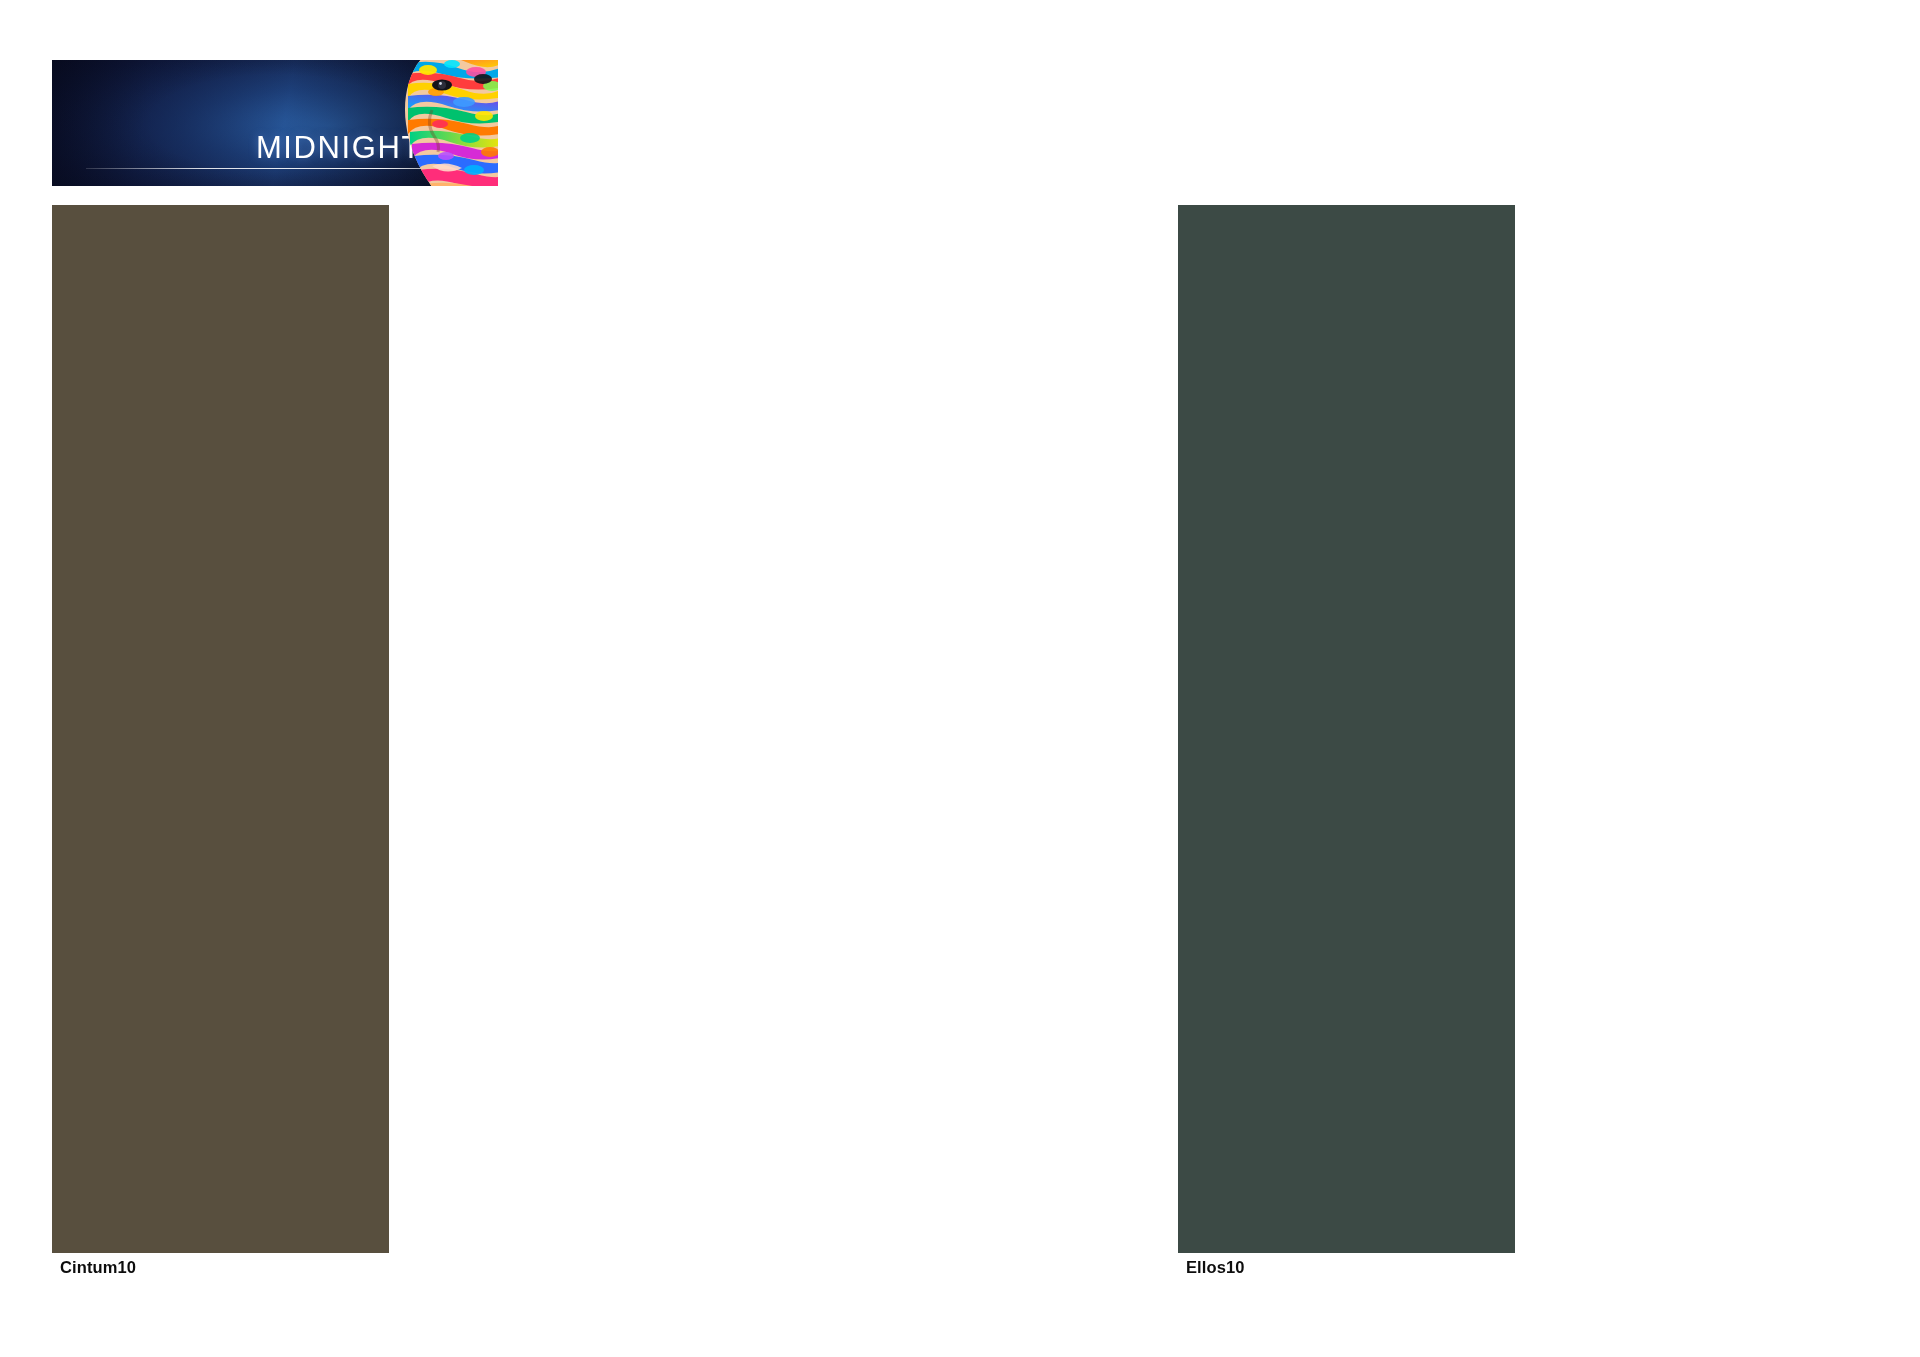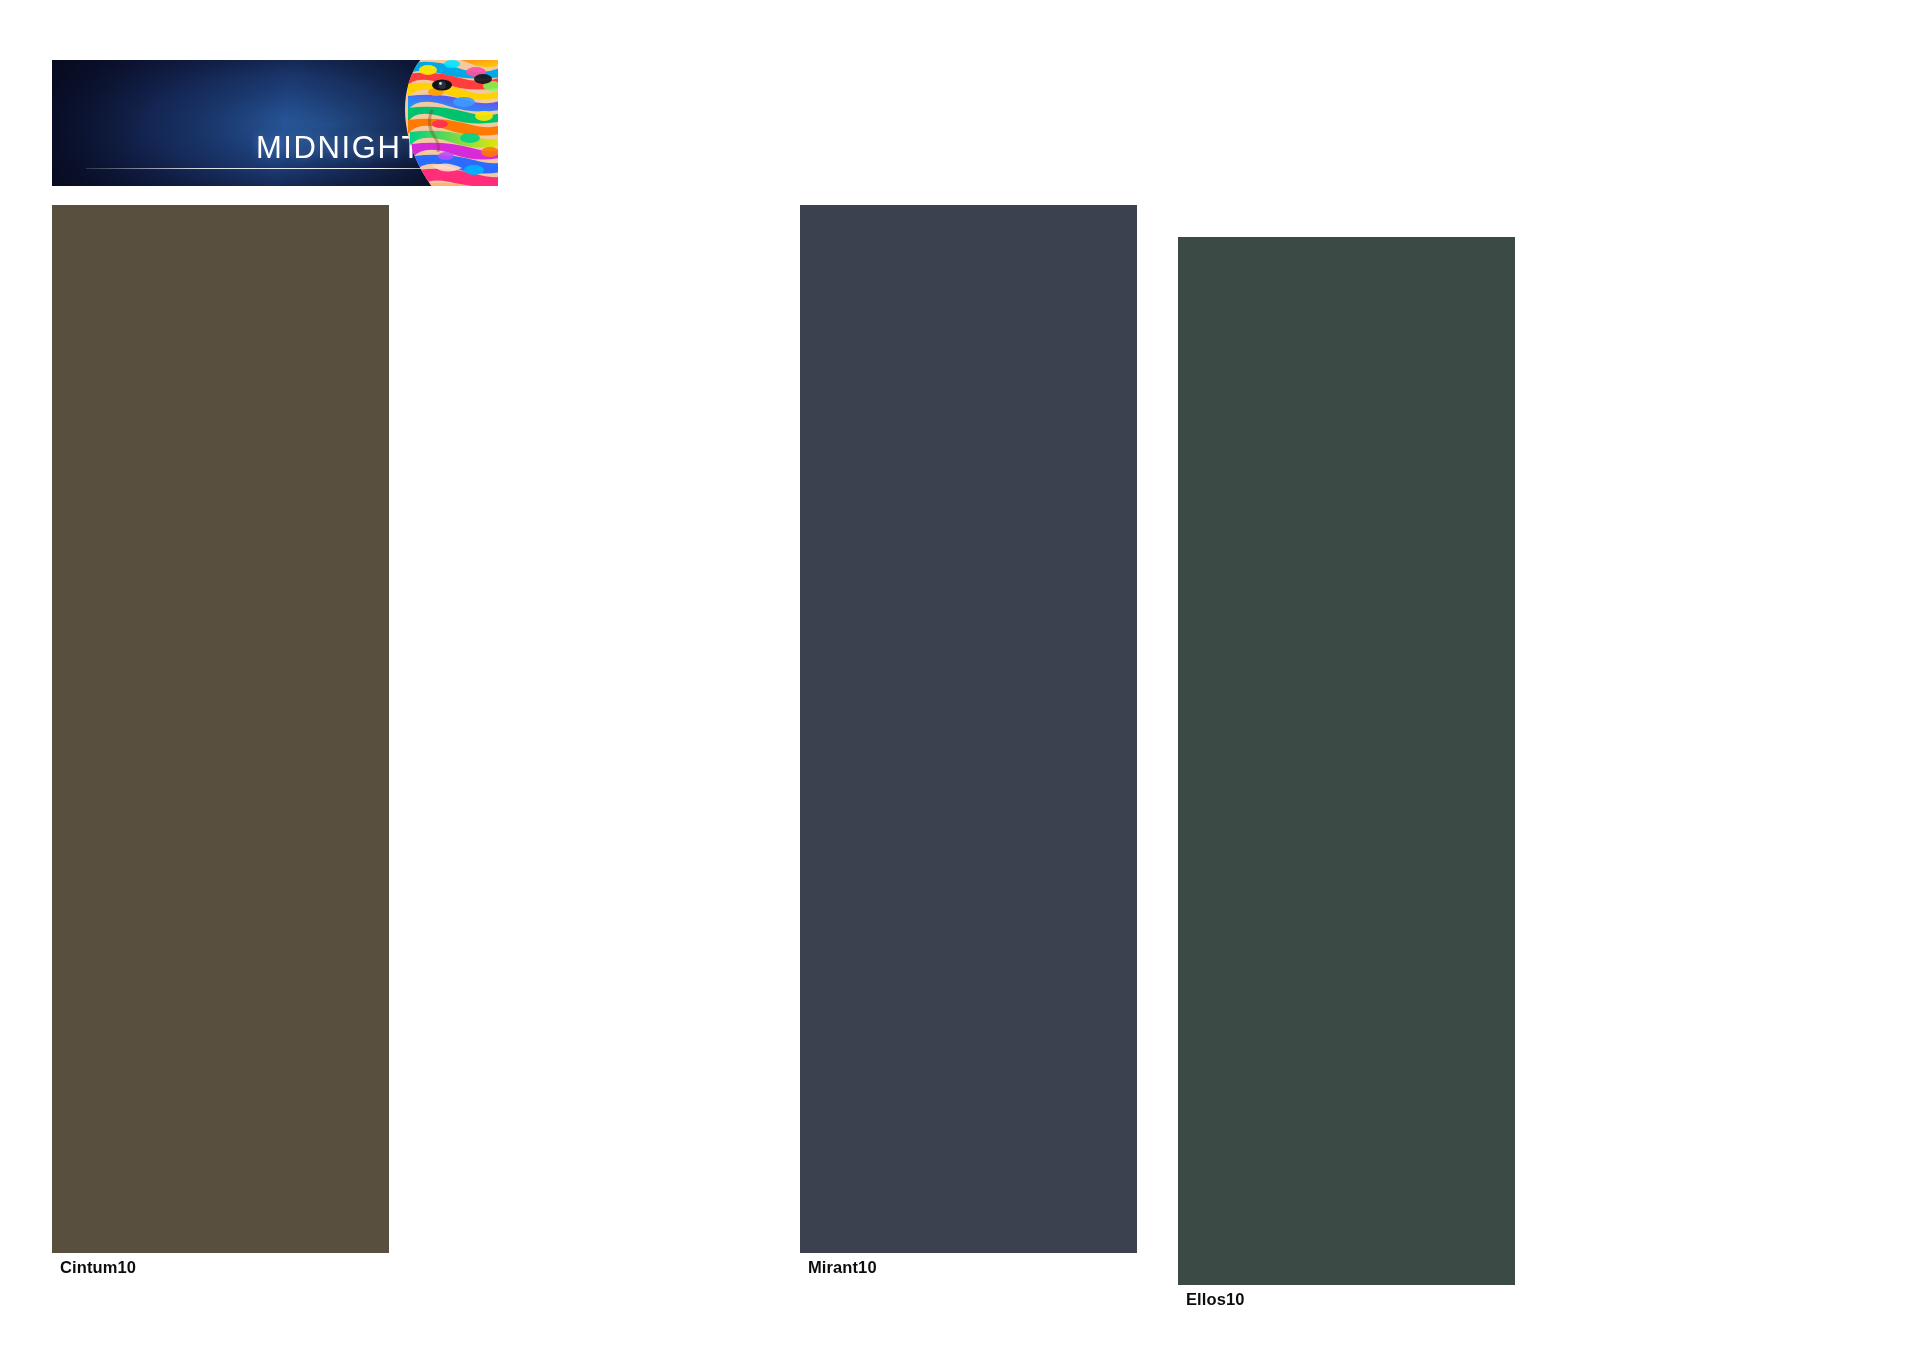--- a/index.html
+++ b/index.html
@@ -198,24 +198,20 @@
   </div>
 
   <div class="swatches">
 
     <div class="swatch-col" style="left:0px;">
       <div class="swatch-chip" id="chip0" style="background: rgb(88, 79, 62);"></div>
       <div class="swatch-label">Cintum10</div>
     </div>
 
 
-    <div class="swatch-col" style="left:748px;">
-      <div class="swatch-chip" id="chip2" style="background: rgb(60, 65, 79);"></div>
-      <div class="swatch-label">Mirant10</div>
-    </div>
-
-    <div class="swatch-col" style="left:1126px;margin-top:32px;">
+
+    <div class="swatch-col" style="left:1126px;">
       <div class="swatch-chip" id="chip3" style="background: rgb(60, 74, 69);"></div>
       <div class="swatch-label">Ellos10</div>
     </div>
 
   </div>
 </div>
 
 </body></html>

